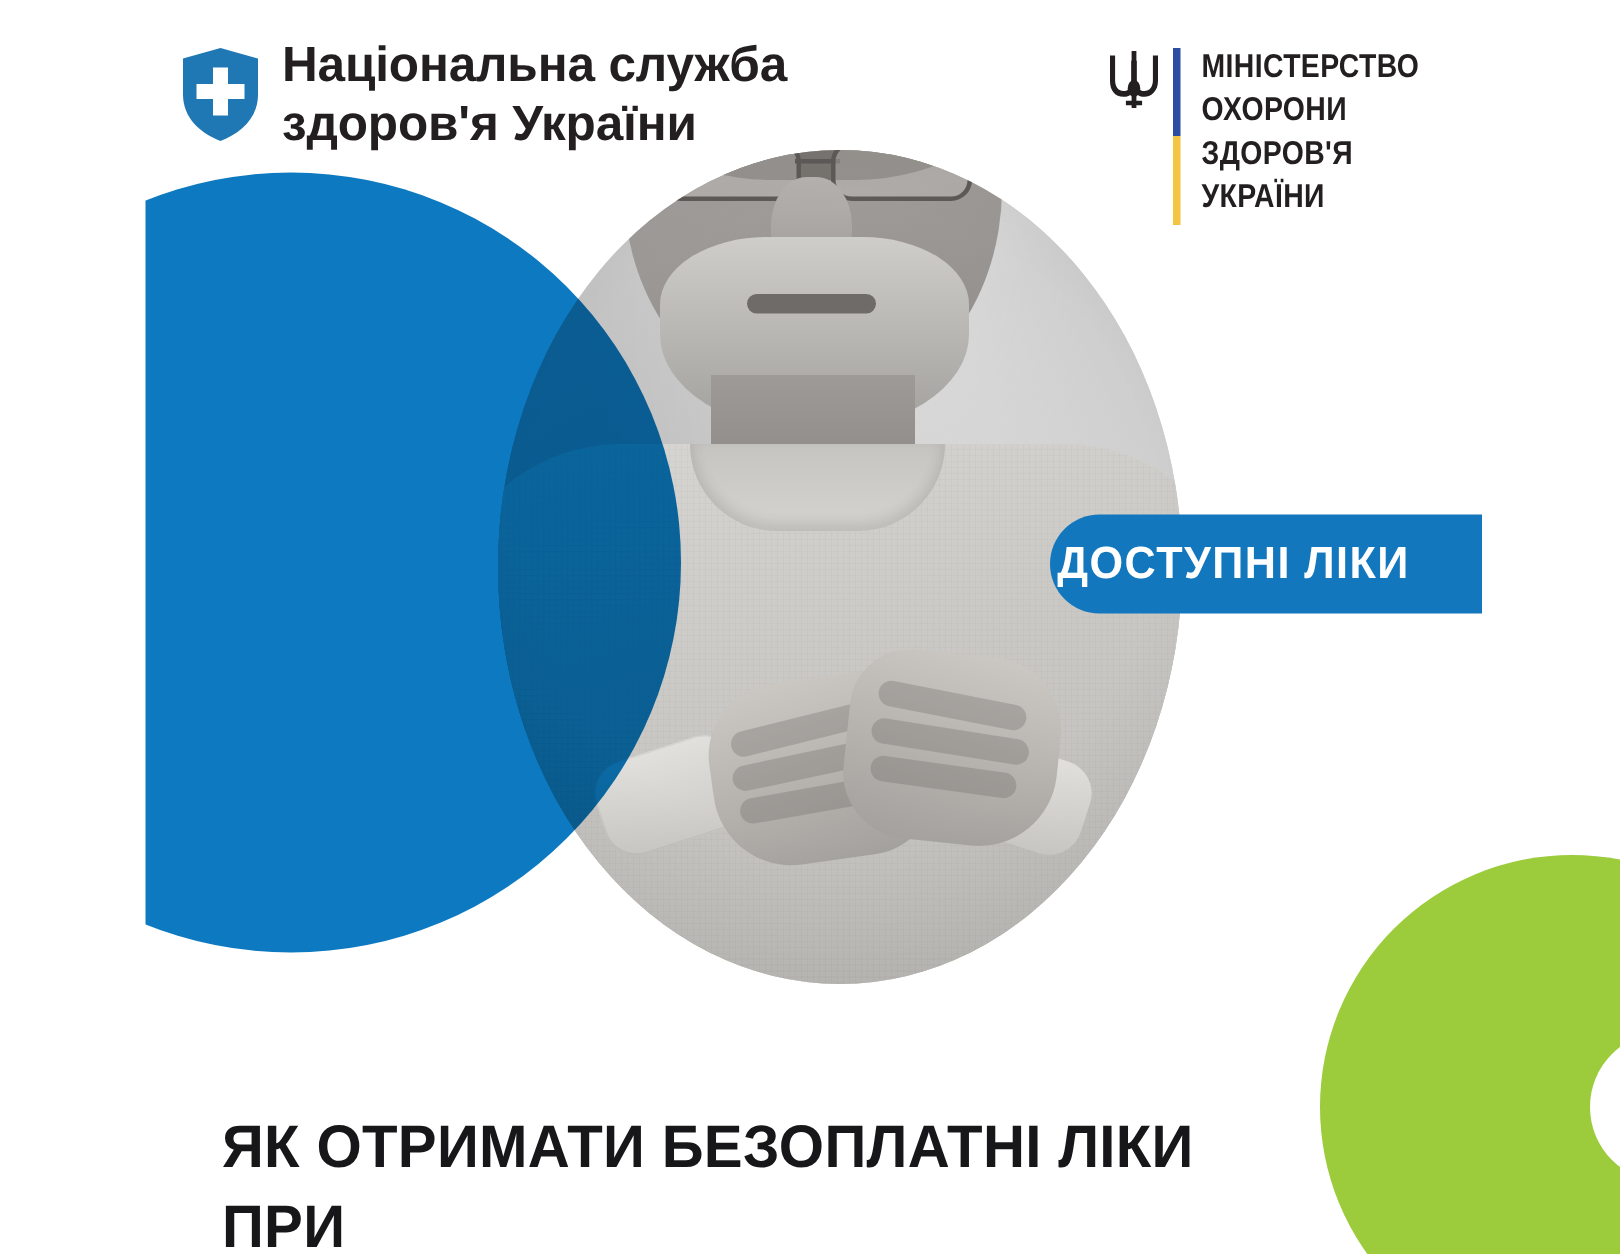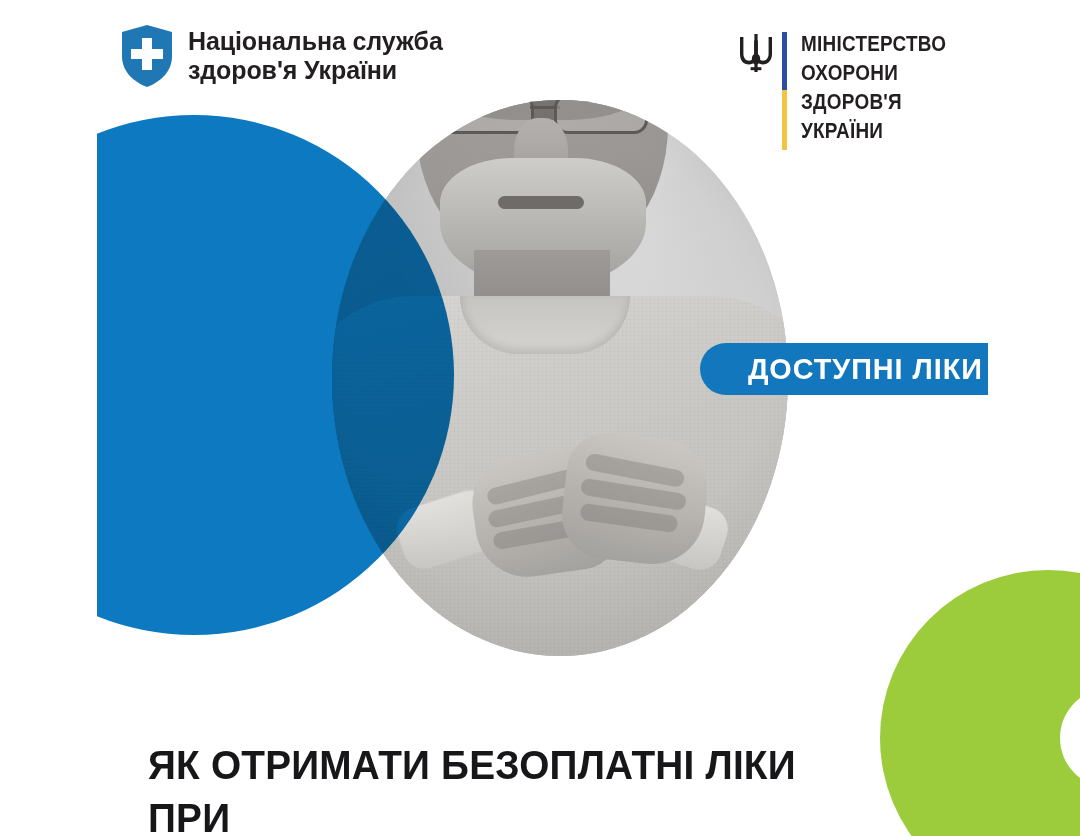--- a/index.html
+++ b/index.html
@@ -10,21 +10,21 @@
     font-family:"Liberation Sans","DejaVu Sans",sans-serif;
     overflow:hidden;
     position:relative;
   }
   .stage{position:absolute;left:0;top:0;width:1080px;height:836px;overflow:hidden;background:#fff;}
 
   
   .nhsu-logo{position:absolute;left:120px;top:24px;display:flex;align-items:center;gap:14px;}
   .shield{width:54px;height:64px;flex:0 0 auto;display:block;}
   .nhsu-text{
-    font-size:25px;line-height:1.17;font-weight:bold;color:#231f20;
+    font-size:33px;line-height:1.17;font-weight:bold;color:#231f20;
     letter-spacing:-0.1px;white-space:pre-line;
   }
 
   
   .moz-logo{position:absolute;left:736px;top:30px;display:flex;align-items:flex-start;}
   .trident{width:40px;height:44px;flex:0 0 auto;margin-top:1px;}
   .moz-bar{width:5px;height:118px;margin:2px 14px 0 6px;flex:0 0 auto;
            background:linear-gradient(180deg,#2b4ea2 0%,#2b4ea2 49.5%,#f4c542 49.5%,#f4c542 100%);}
   .moz-text{display:flex;flex-direction:column;gap:3px;padding-top:1px;}
   .moz-line{
@@ -99,23 +99,23 @@
 
   
   .blue-circle{
     position:absolute;left:-163px;top:25px;width:520px;height:520px;
     border-radius:50%;background:#0c79c0;mix-blend-mode:multiply;
   }
   .blue-circle-clip{position:absolute;left:97px;top:0;width:1080px;height:580px;overflow:hidden;}
 
   
   .badge{
-    position:absolute;left:700px;top:343px;width:288px;height:52px;
+    position:absolute;left:700px;top:343px;width:288px;height:66px;
     background:#1277bd;border-radius:33px 0 0 33px;
-    display:flex;align-items:center;justify-content:flex-end;
+    display:flex;align-items:center;justify-content:flex-start;
   }
   .badge-text{
     color:#ffffff;font-weight:bold;font-size:30px;letter-spacing:1px;
     font-family:"Liberation Sans Narrow","Liberation Sans",sans-serif;
     transform:scaleX(0.96);white-space:nowrap;
   }
 
   
   .green-wrap{position:absolute;left:860px;top:570px;width:220px;height:266px;overflow:hidden;}
   .green-ring{position:absolute;left:20px;top:0;width:336px;height:336px;border-radius:50%;background:#9ccb3b;}

